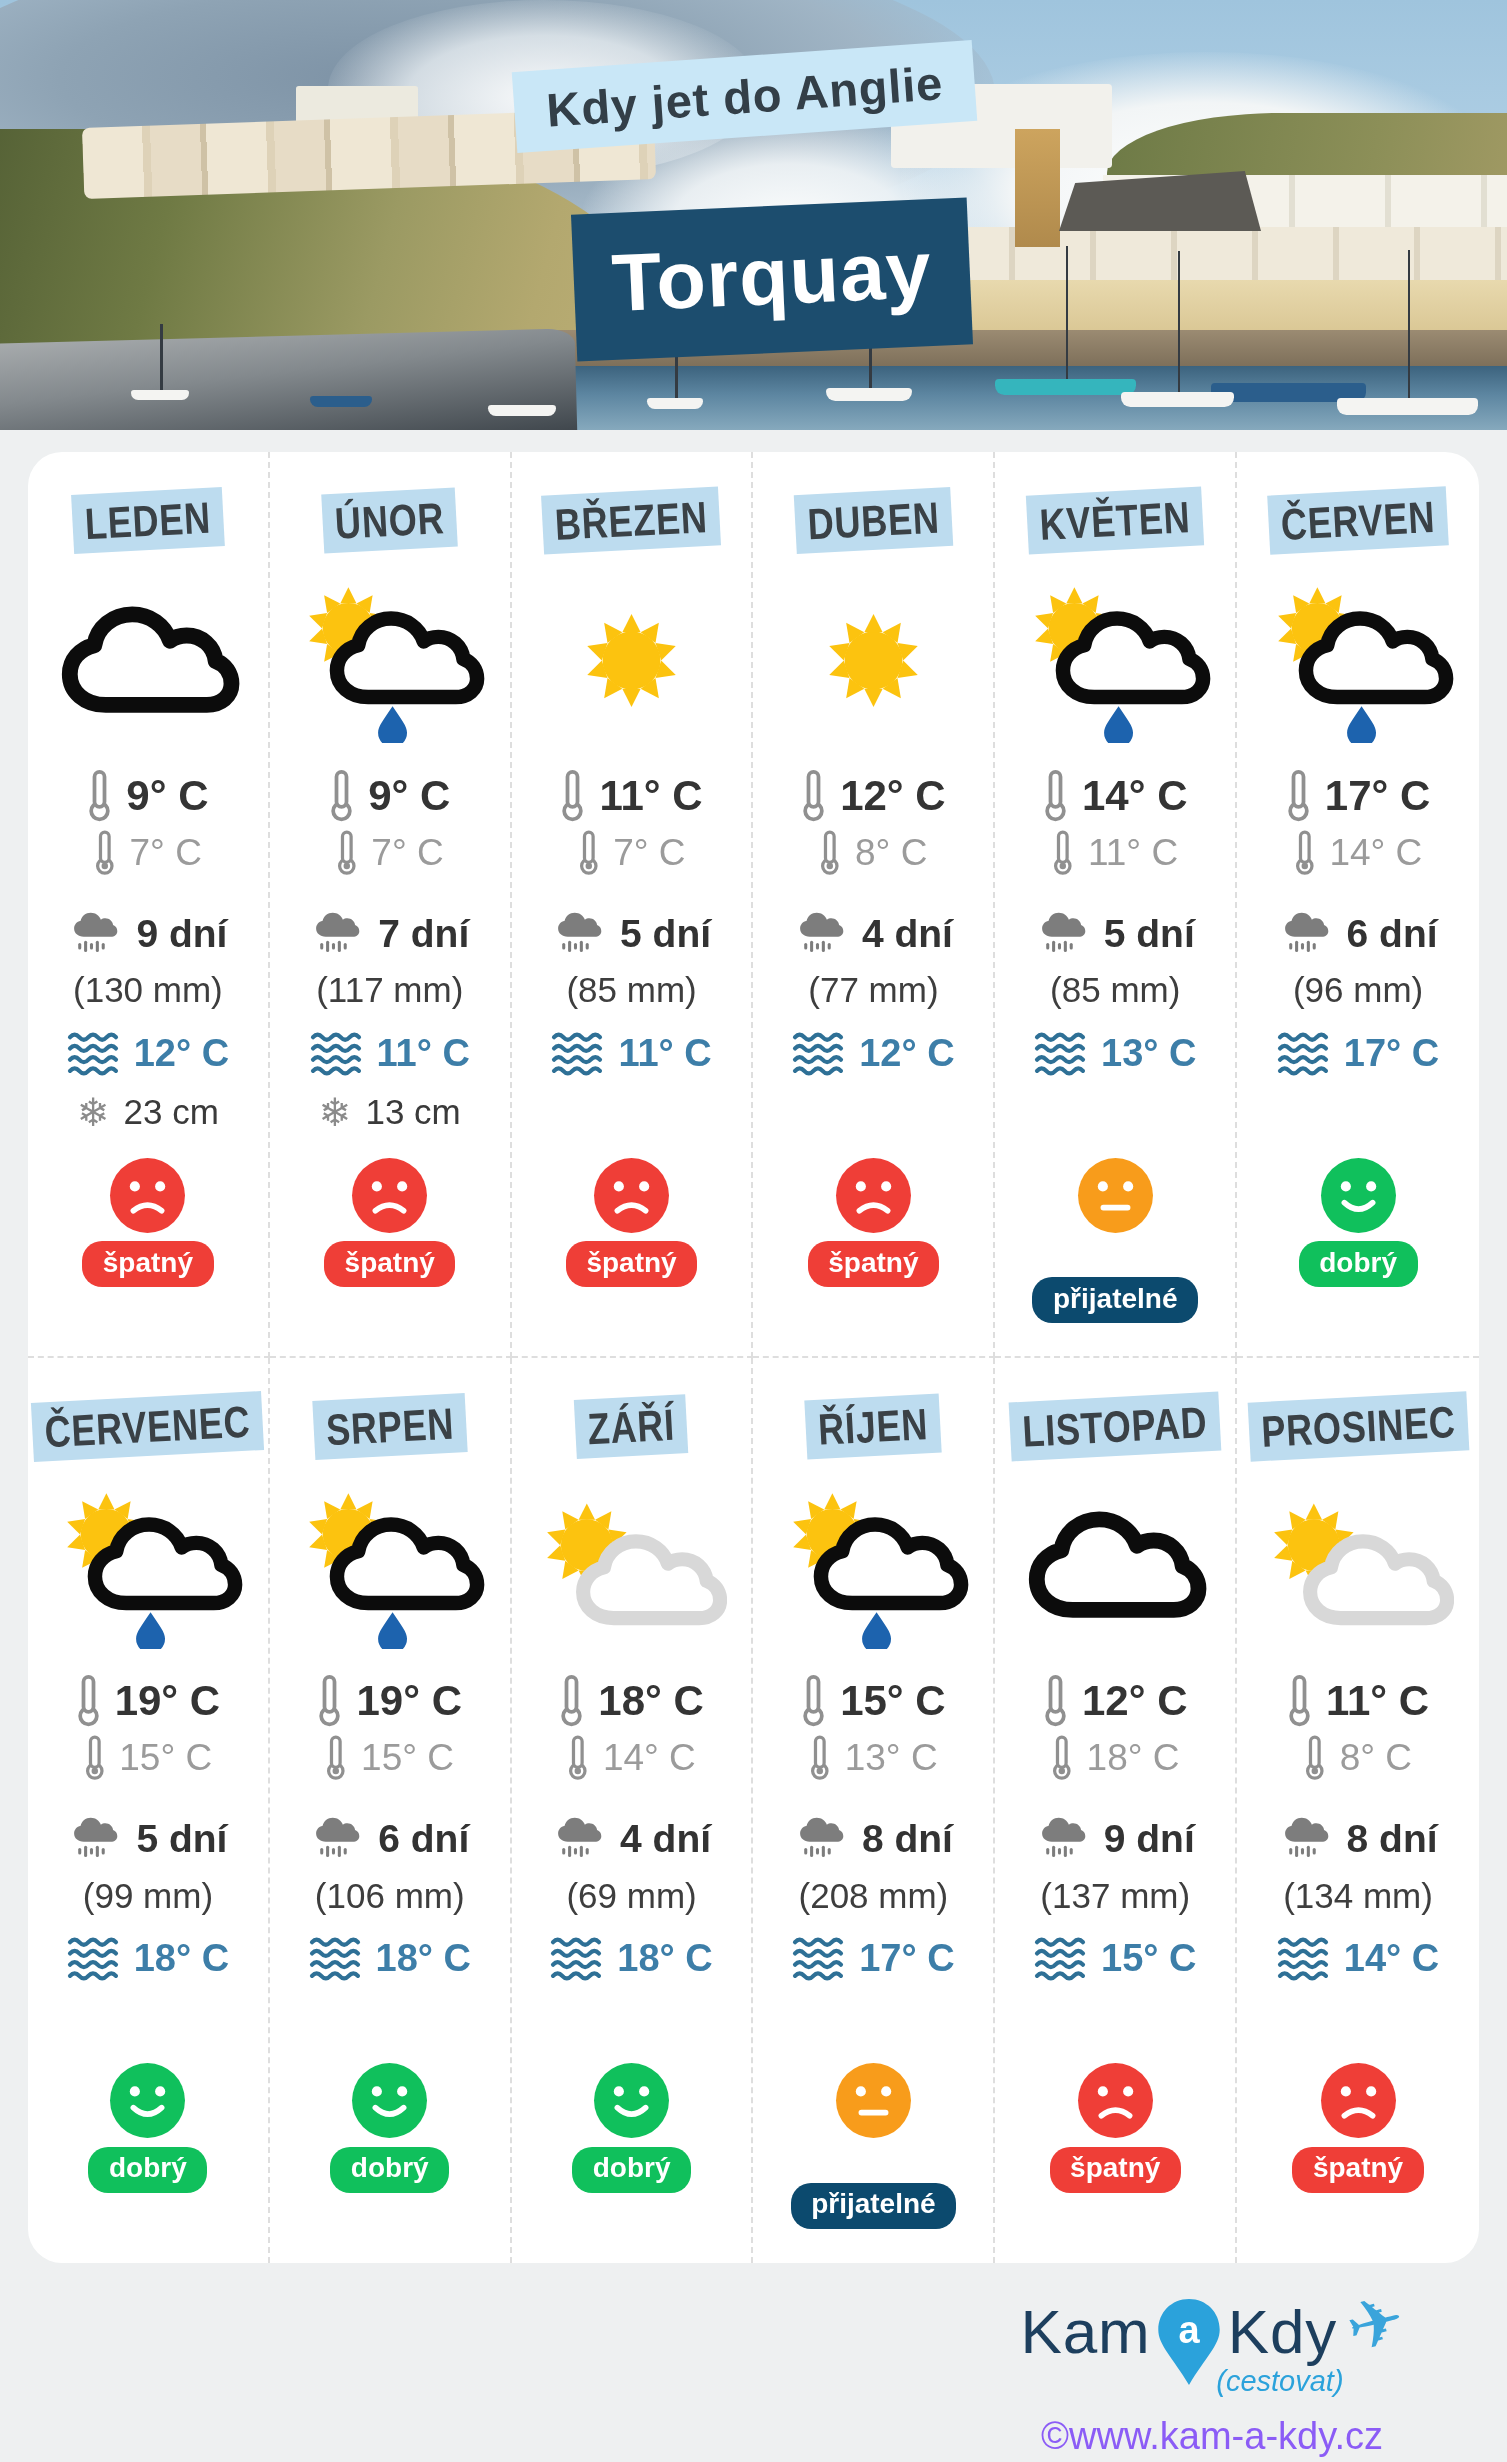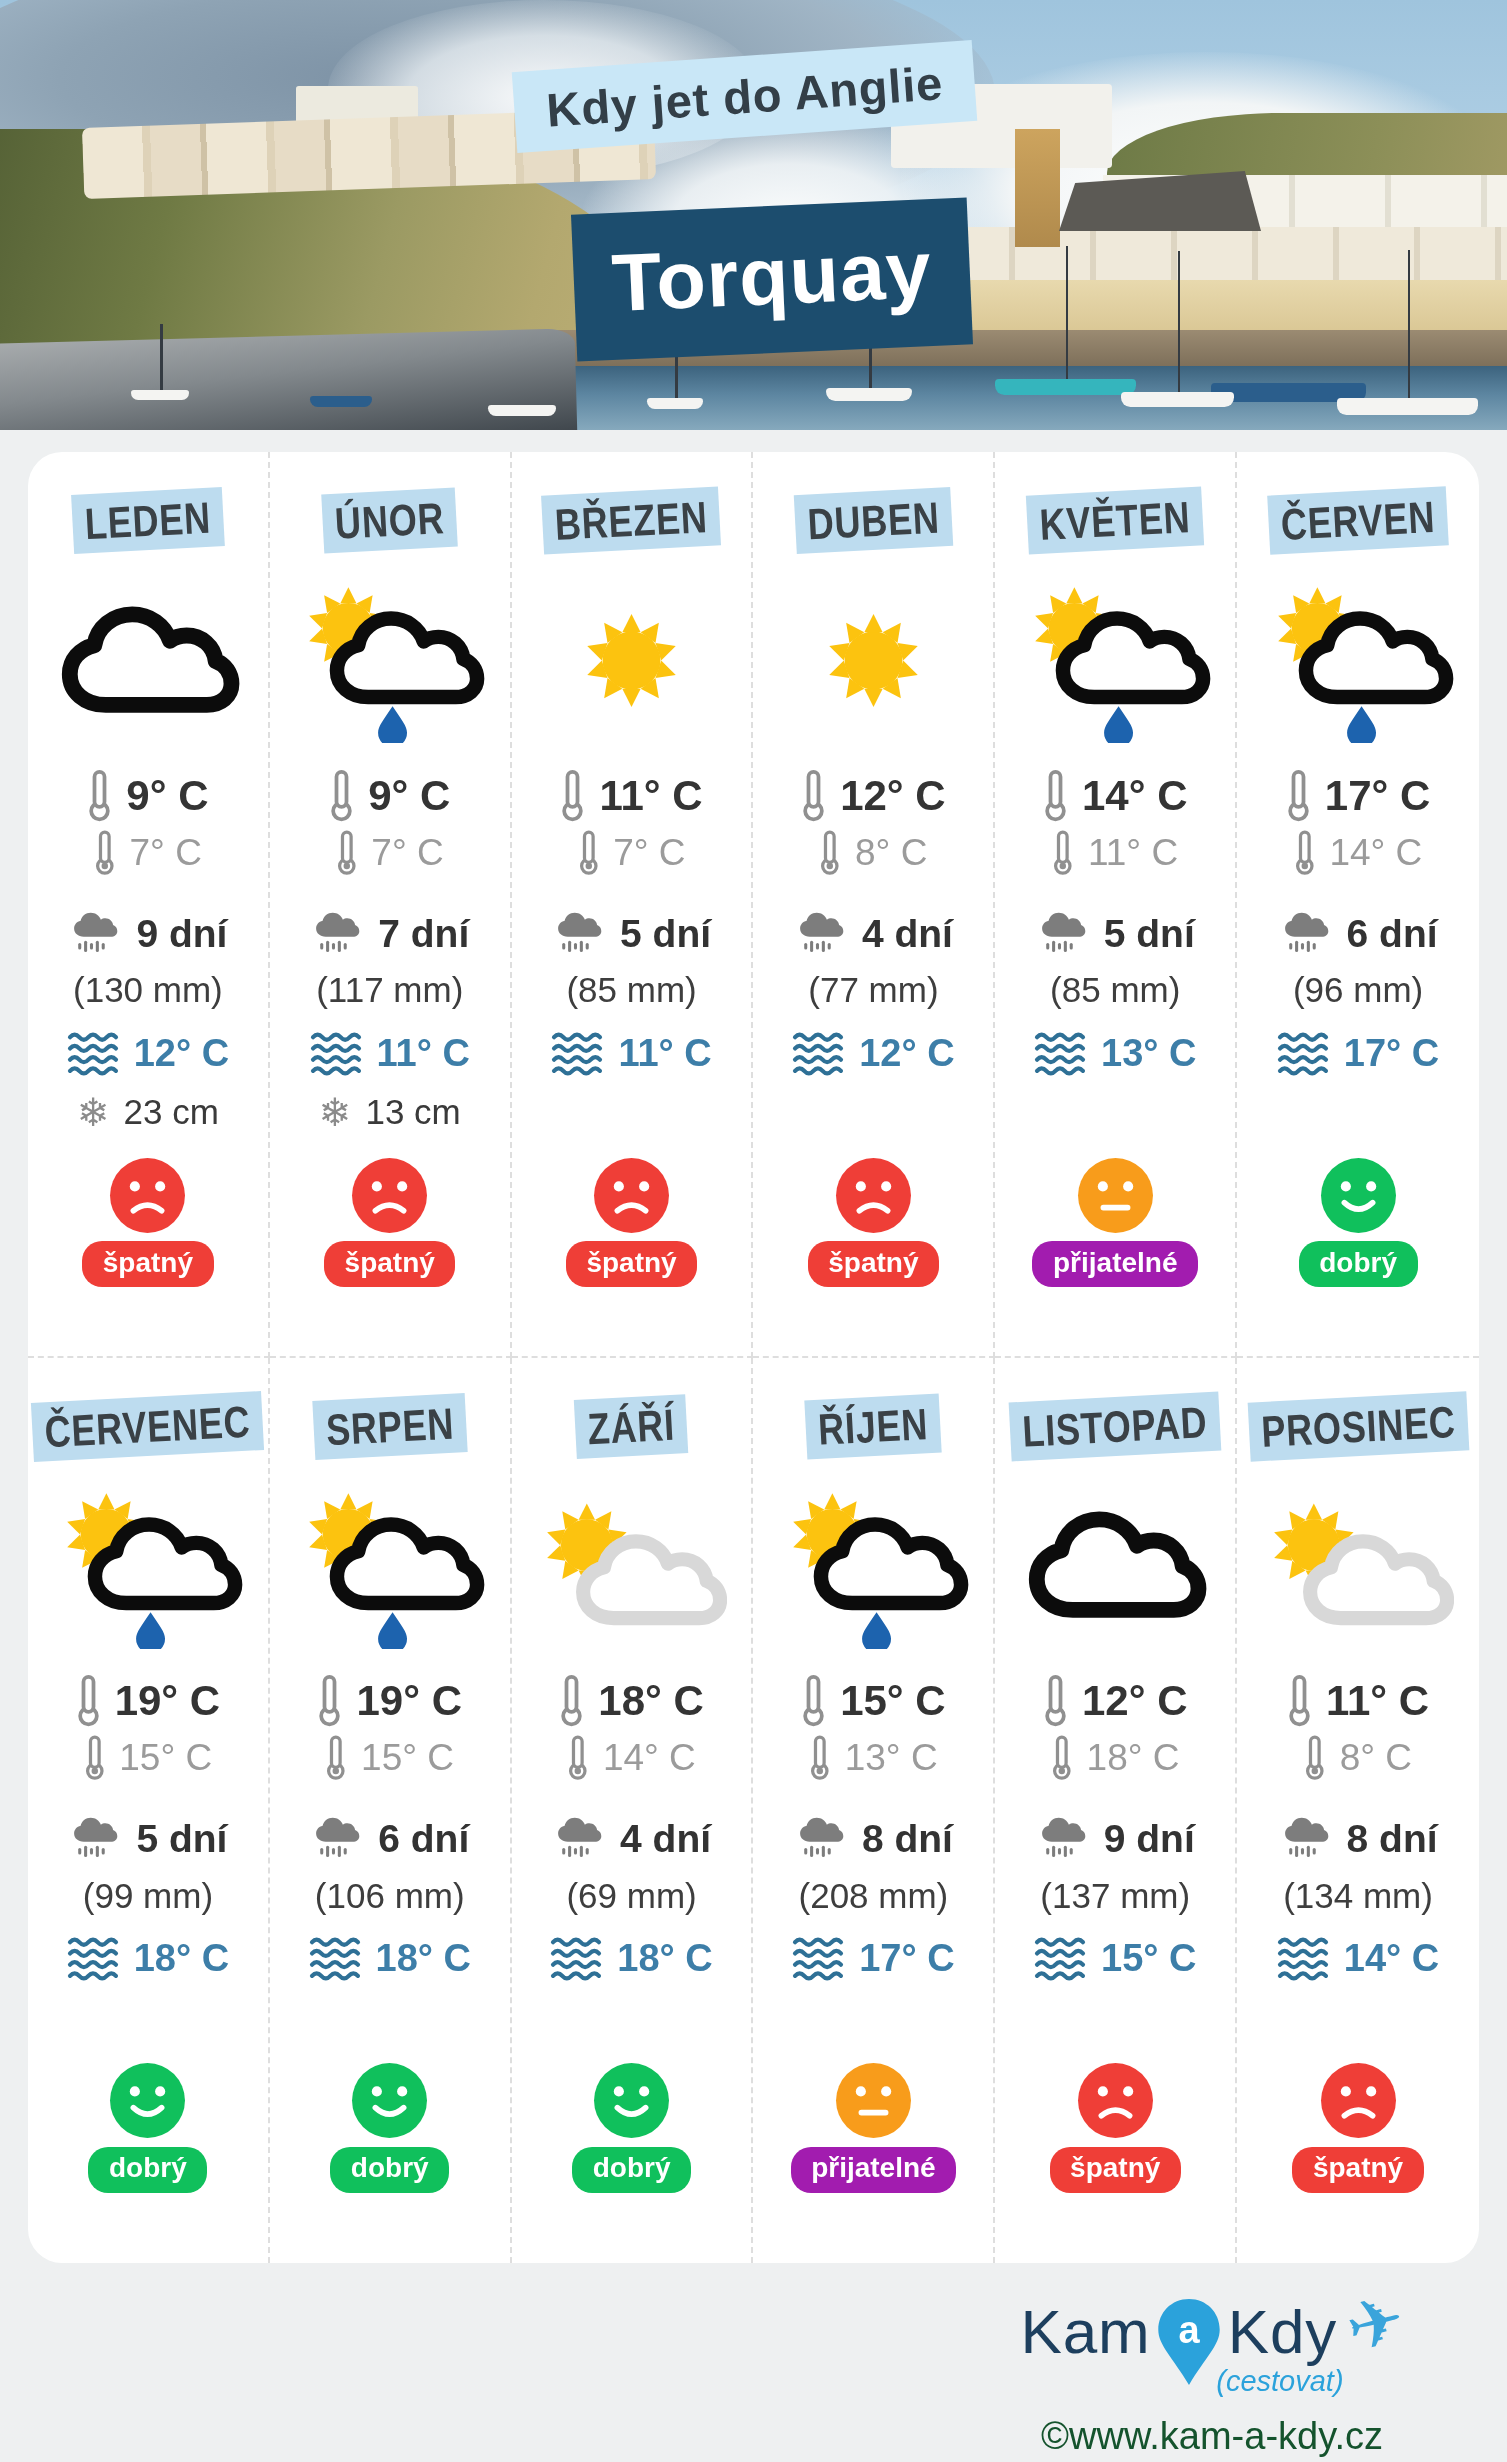--- a/index.html
+++ b/index.html
@@ -74,35 +74,35 @@
   .slot-rain  { height:60px; margin-top:24px; font-size:39px; font-weight:700; color:#333333; }
   .slot-mm    { height:53px; font-size:35px; color:#3e3e3e; }
   .slot-sea   { height:62px; margin-top:5.6px; font-size:38px; font-weight:600; color:#3d7ea8; }
   .slot-snow  { height:56px; font-size:35px; color:#3a3a3a; }
   .slot-snow.empty { visibility:hidden; }
   .snowflake { font-family:"DejaVu Sans",sans-serif; font-size:39px; color:#8b8b8b; line-height:1; }
   .slot-mood  { height:88px; margin-top:11.3px; display:flex; align-items:center; justify-content:center; }
   .slot-badge { height:60px; margin-top:1.9px; display:flex; align-items:flex-start; justify-content:center; }
   .badge { color:#fff; font-weight:700; font-size:28px; padding:6.6px 20.6px 8.4px; border-radius:20px; line-height:1.1; }
   .badge.bad  { background:#ef3e37; }
-  .badge.ok   { background:#a21caf; }
+  .badge.ok   { background:#0c4a6e;margin-top:36px; }
   .badge.good { background:#10c05c; }
 
   
   .footer { position:absolute; top:2288px; right:32px; width:526px; display:flex; flex-direction:column; align-items:center; }
   .logo-row { position:relative; display:flex; align-items:center; }
   .logo-word { font-size:62px; font-weight:400; color:#1d3f5e; letter-spacing:0.9px; }
   .pin { position:relative; width:62px; height:86px; margin:0 7.5px; top:11.3px; }
   .pin svg { display:block; }
   .pin .pin-letter { position:absolute; left:0; top:9.4px; width:100%; text-align:center;
     color:#ffffff; font-size:38px; font-weight:700; }
   .plane { font-family:"DejaVu Sans",sans-serif; font-size:68px; color:#3aa4db; line-height:1;
     transform:rotate(-14deg); margin-left:9.4px; top:-7.5px; position:relative; }
   .cestovat { position:absolute; right:60px; bottom:-24.4px; color:#2ba2db; font-size:29px; font-style:italic; }
-  .site-link { margin-top:41px; color:#14532d; font-size:38px; text-decoration:none; cursor:pointer; }
+  .site-link { margin-top:41px; color:#8b5cf6; font-size:38px; text-decoration:none; cursor:pointer; }
 </style>
 </head>
 <body>
 
 <div class="page">
 
   <header class="hero">
     <div class="sky"></div>
     <div class="cloud cloud-gray"></div>
     <div class="cloud cloud-white-3"></div>

